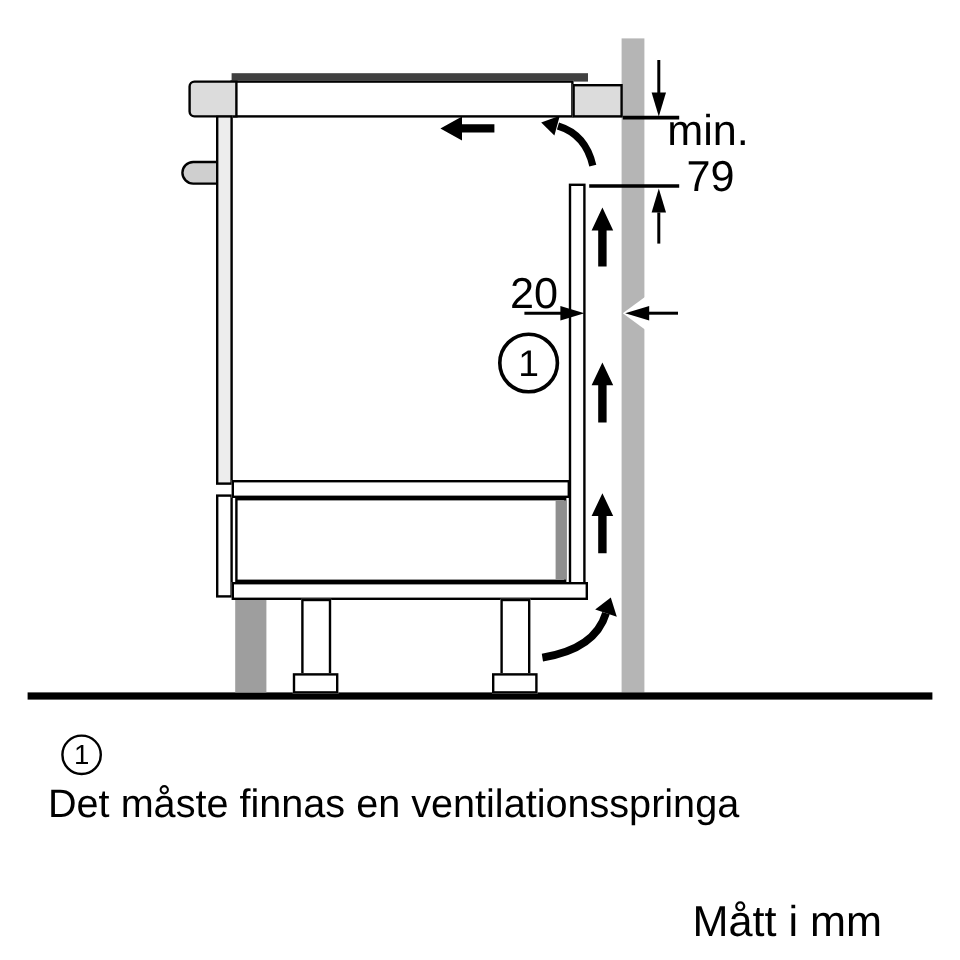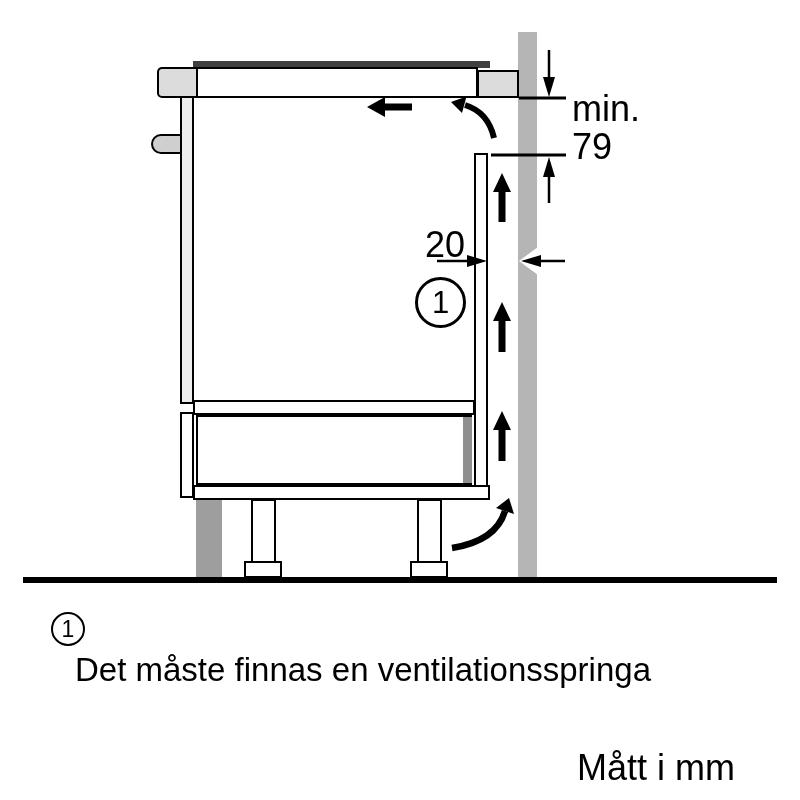--- a/index.html
+++ b/index.html
@@ -103,28 +103,28 @@
     <g>
       <path d="M 494 138 Q 488 112 465 105" fill="none" stroke="#000" stroke-width="6"></path>
       <polygon points="451,102 466.5,96.5 462,113" fill="#000"></polygon>
     </g>
     <g>
       <path d="M 452 548 Q 496 541 505 511" fill="none" stroke="#000" stroke-width="6.5"></path>
       <polygon points="509,498 514,514 496,508" fill="#000"></polygon>
     </g>
   </svg>
 
-  <div class="lbl dim" style="left:572px;top:88px;">min.</div>
+  <div class="lbl dim" style="left:556px;top:88px;">min.</div>
   <div class="lbl dim" style="left:572px;top:126px;">79</div>
   <div class="lbl dim" style="left:425px;top:224px;">20</div>
 
   <div class="callout big">
     <span>1</span>
   </div>
 
   <div class="callout small">
     <span>1</span>
   </div>
-  <div class="lbl caption-text" style="left:40px;top:651px;margin-left:35px;">Det måste finnas en ventilationsspringa</div>
+  <div class="lbl caption-text" style="left:40px;top:651px;">Det måste finnas en ventilationsspringa</div>
 
   <div class="lbl units" style="left:577px;top:747px;">Mått i mm</div>
 
 </div>
 
 </body></html>

